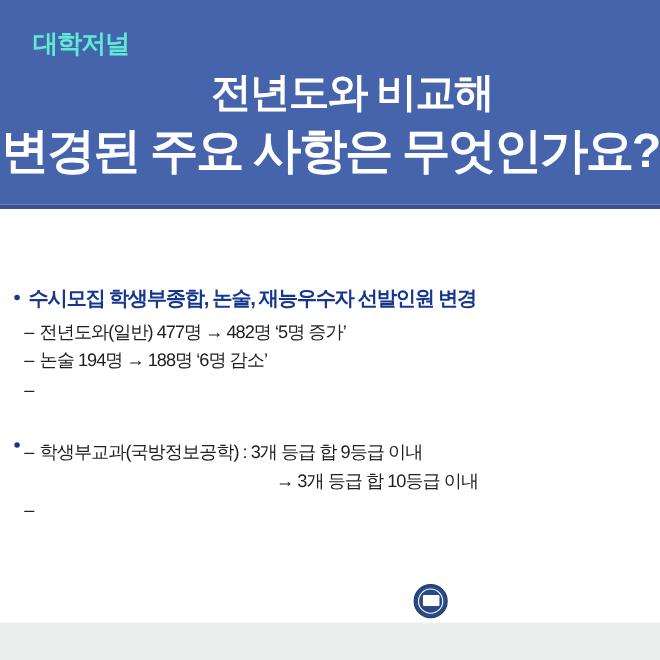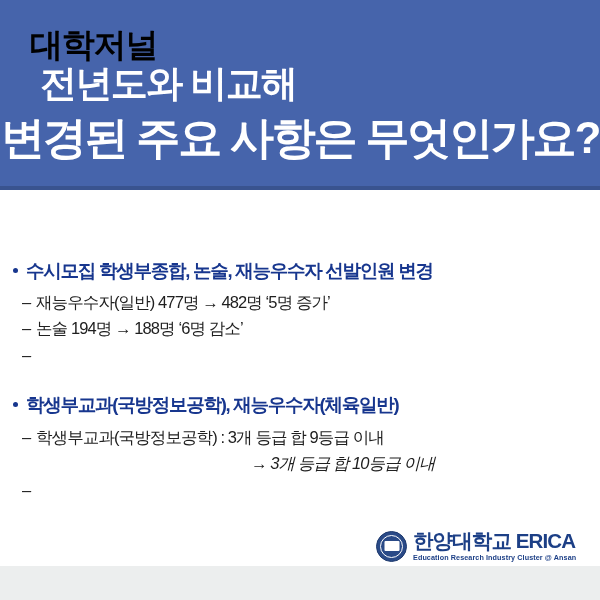--- a/index.html
+++ b/index.html
@@ -35,32 +35,33 @@
     left: 0;
     top: 186px;
     width: 600px;
     height: 4px;
     background: #39538f;
   }
   #brand {
     position: absolute;
     left: 30px;
     top: 28px;
-    font-size: 33px;
-    font-weight: bold;
-    color: #000000;
+    font-size: 23px;
+    font-weight: bold;
+    color: #5eead4;
     letter-spacing: -1.2px;
     line-height: 1;
     white-space: nowrap;
   }
   #title-line-1 {
     position: absolute;
     left: 0;
     top: 63px;
     width: 600px;
+    text-align: center;
     padding-left: 40px;
     box-sizing: border-box;
     font-size: 37px;
     font-weight: bold;
     color: #ffffff;
     letter-spacing: -1.6px;
     line-height: 1.15;
     white-space: nowrap;
   }
   #title-line-2 {
@@ -145,21 +146,21 @@
     left: 22px;
     top: 0;
   }
   .cont-item {
     font-size: 16.5px;
     color: #202020;
     letter-spacing: -0.9px;
     line-height: 1.62;
     white-space: nowrap;
   }
-  .cont-indent-1 { padding-left: 251px; font-style: italic; }
+  .cont-indent-1 { padding-left: 251px; }
   .cont-indent-2 { padding-left: 220px; }
 
   #section-2 .sub-list { margin-top: 6px; }
 
   
   #footer-logo {
     position: absolute;
     left: 376px;
     top: 528px;
     width: 208px;
@@ -247,56 +248,51 @@
   <div id="body">
 
     <div class="section" id="section-1">
       <div class="sec-heading">
         <span class="bullet-dot"></span>
         <span>수시모집 학생부종합, 논술, 재능우수자 선발인원 변경</span>
       </div>
       <ul class="sub-list">
         <li class="sub-item">
           <span class="dash">–</span>
-          <span>재능우수자(일반) 477명 → 482명 ‘5명 증가’</span>
+          <span>전년도와(일반) 477명 → 482명 ‘5명 증가’</span>
         </li>
         <li class="sub-item">
           <span class="dash">–</span>
           <span>논술 194명 → 188명 ‘6명 감소’</span>
         </li>
         <li class="sub-item">
           <span class="dash">–</span>
         </li>
       </ul>
     </div>
 
     <div class="section" id="section-2">
       <div class="sec-heading">
         <span class="bullet-dot"></span>
-        <span>학생부교과(국방정보공학), 재능우수자(체육일반)</span>
       </div>
       <ul class="sub-list">
         <li class="sub-item">
           <span class="dash">–</span>
           <span>학생부교과(국방정보공학) : 3개 등급 합 9등급 이내</span>
         </li>
         <li class="cont-item cont-indent-1">→ 3개 등급 합 10등급 이내</li>
         <li class="sub-item">
           <span class="dash">–</span>
         </li>
       </ul>
     </div>
 
   </div>
 
   <div id="footer-logo">
     <div id="emblem">
       <div id="emblem-inner"></div>
     </div>
-    <div id="logo-text">
-      <div id="logo-main">한양대학교 ERICA</div>
-      <div id="logo-sub">Education Research Industry Cluster @ Ansan</div>
-    </div>
   </div>
 
   <div id="bottom-band"></div>
 
 </div>
 
 </body></html>

